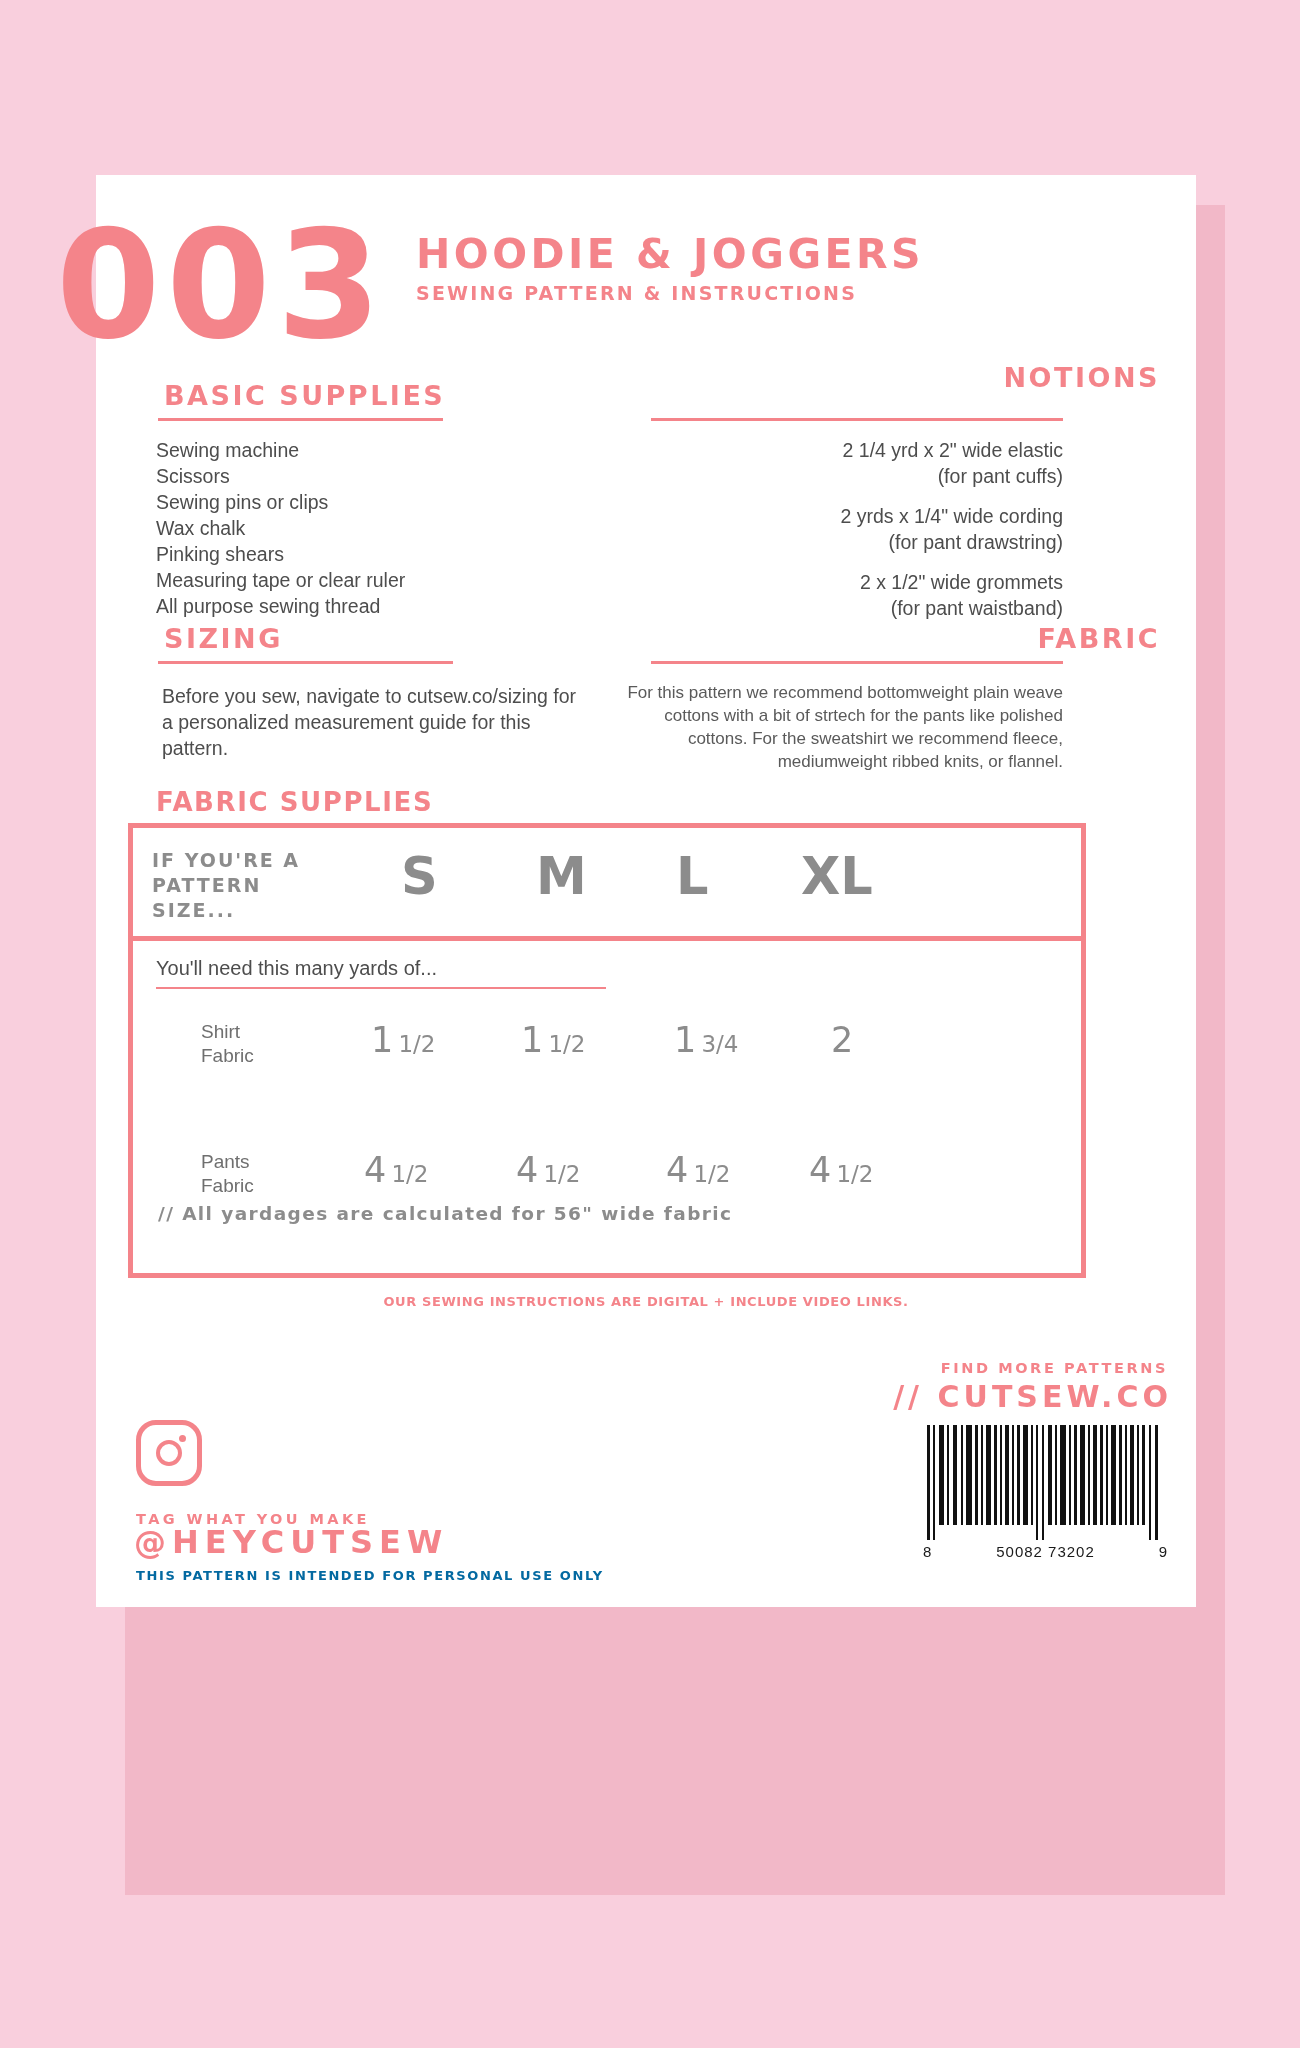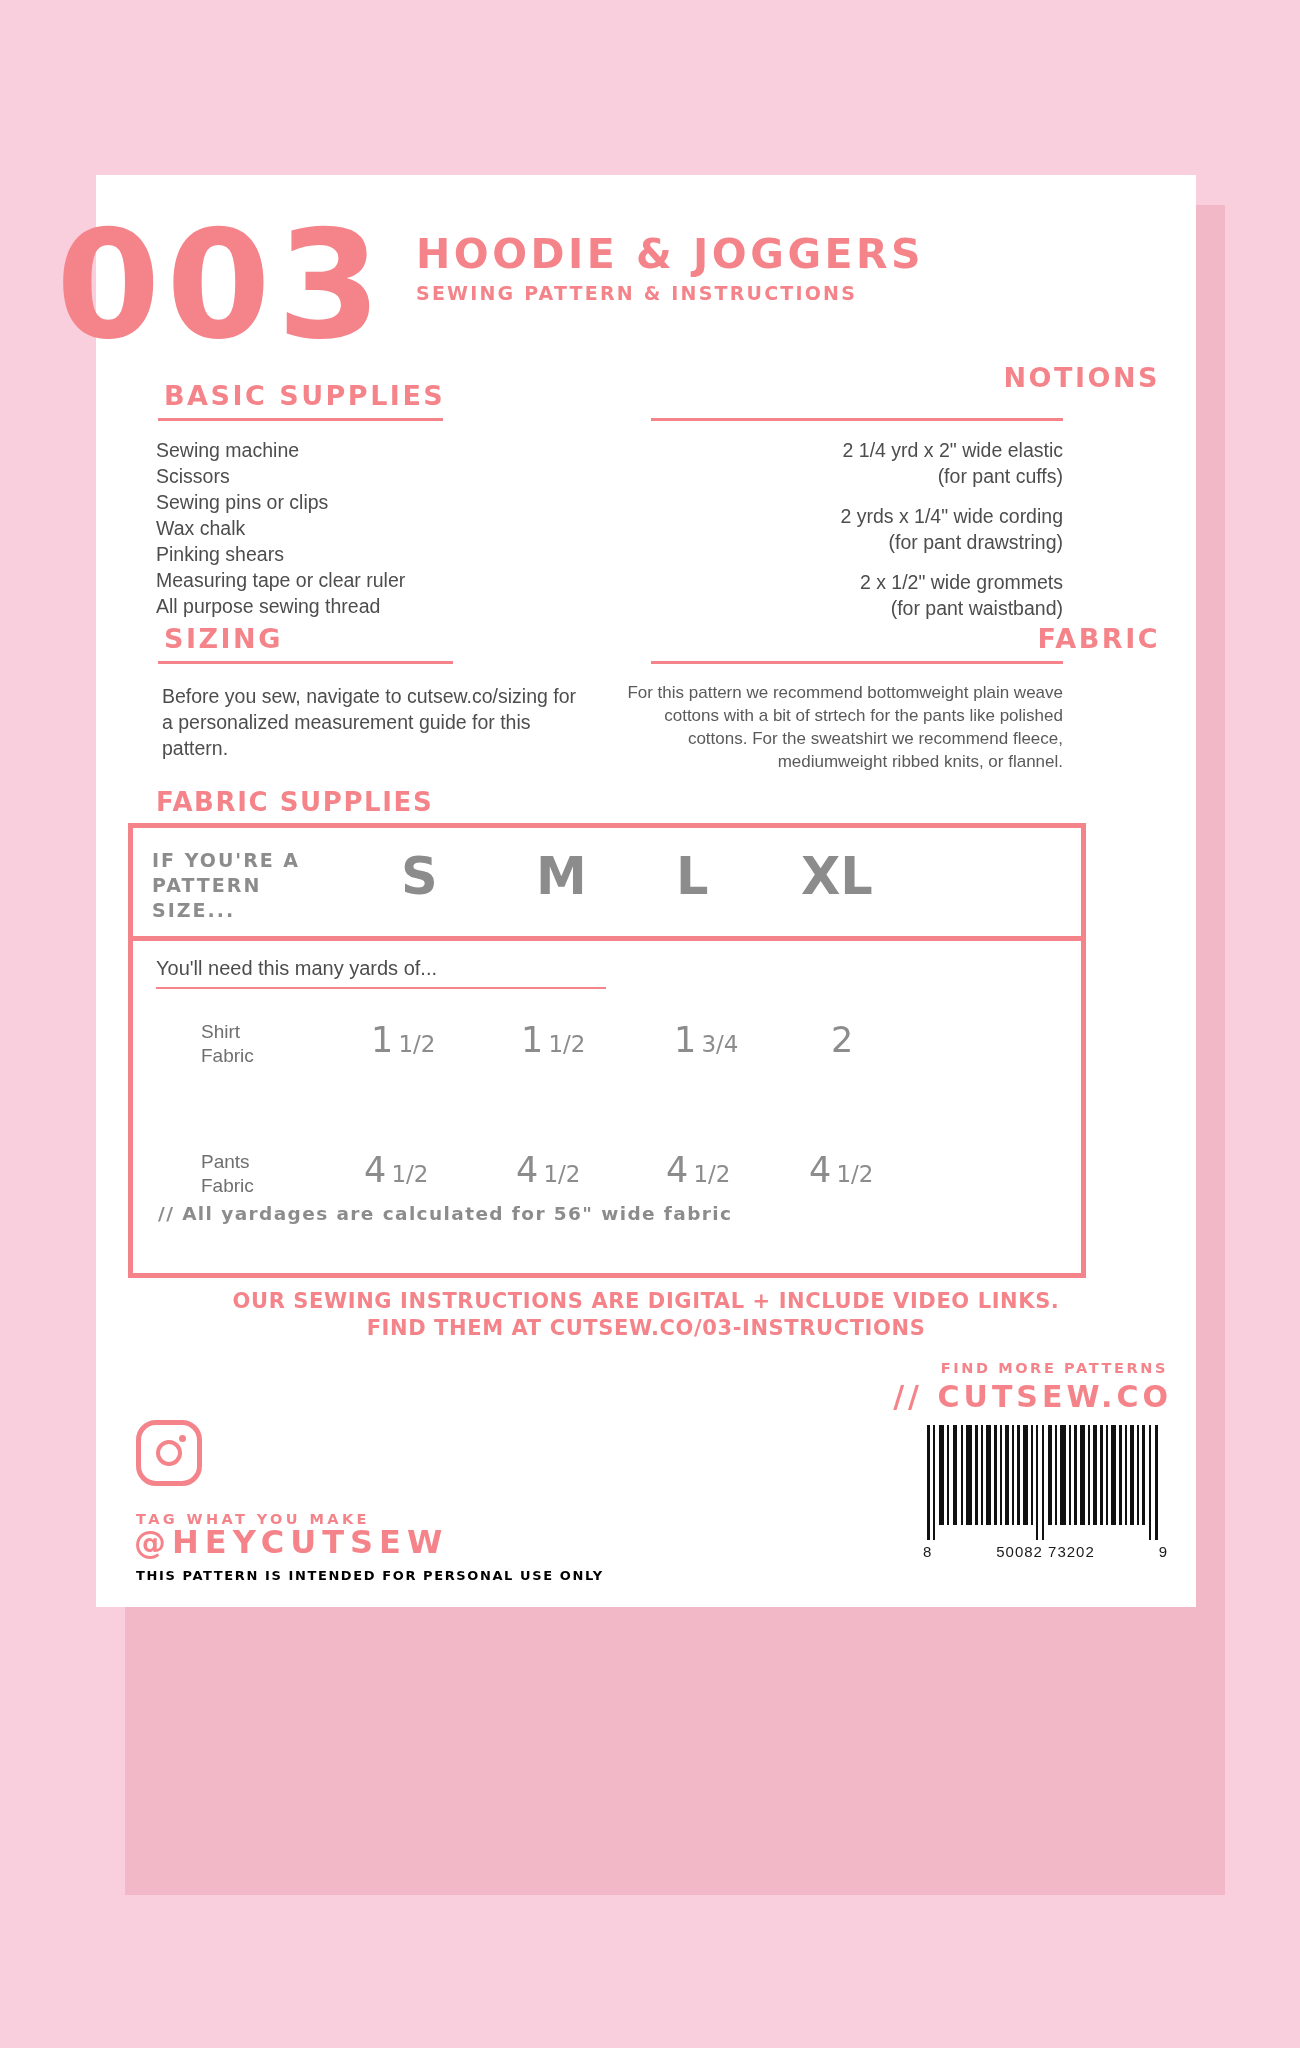--- a/index.html
+++ b/index.html
@@ -196,21 +196,21 @@
     font-family: "DejaVu Sans", sans-serif;
   }
 
   
   .digital-note {
     position: absolute;
     left: 0;
     top: 1113px;
     width: 1100px;
     text-align: center;
-    font-size: 21px;
+    font-size: 13px;
     font-weight: bold;
     letter-spacing: 0.6px;
     line-height: 27px;
     color: #f4848a;
     font-family: "DejaVu Sans", sans-serif;
   }
 
   .find-more {
     position: absolute;
     right: 28px;
@@ -304,21 +304,21 @@
     color: #f4848a;
     font-family: "DejaVu Sans", sans-serif;
   }
   .personal-use {
     position: absolute;
     left: 40px;
     top: 1393px;
     font-size: 13px;
     font-weight: bold;
     letter-spacing: 1.6px;
-    color: #000000;
+    color: #0369a1;
     font-family: "DejaVu Sans", sans-serif;
   }
 </style>
 </head>
 <body>
 
 <div class="card-shadow"></div>
 
 <div class="card">
 
@@ -410,21 +410,20 @@
   </div>
   <div class="qty" style="left:713px; top:975px;">
     <span class="whole">4</span>
     <span class="frac">1/2</span>
   </div>
 
   <div class="note-line">// All yardages are calculated for 56" wide fabric</div>
 
   <div class="digital-note">
     <div>OUR SEWING INSTRUCTIONS ARE DIGITAL + INCLUDE VIDEO LINKS.</div>
-    <div>FIND THEM AT CUTSEW.CO/03-INSTRUCTIONS</div>
   </div>
 
   <div class="find-more">FIND MORE PATTERNS</div>
   <div class="cutsew-url">// CUTSEW.CO</div>
 
   <div class="barcode-box">
     <svg width="245" height="115" viewBox="0 0 245 115">
       <rect x="0" y="0" width="245" height="115" fill="#ffffff"></rect>
       <g fill="#111111">
         <rect x="4" y="0" width="3" height="115"></rect>

